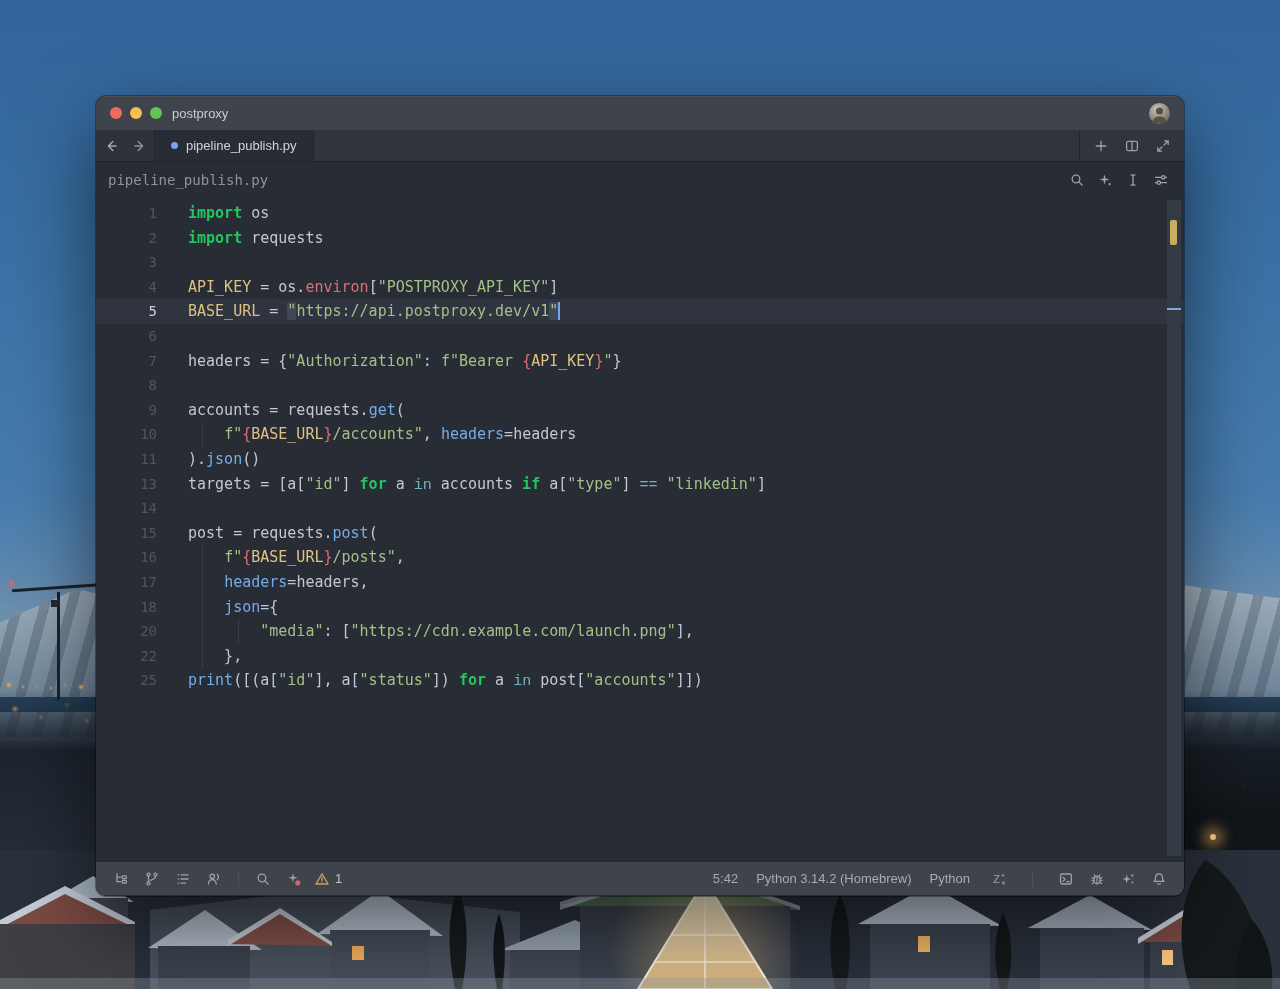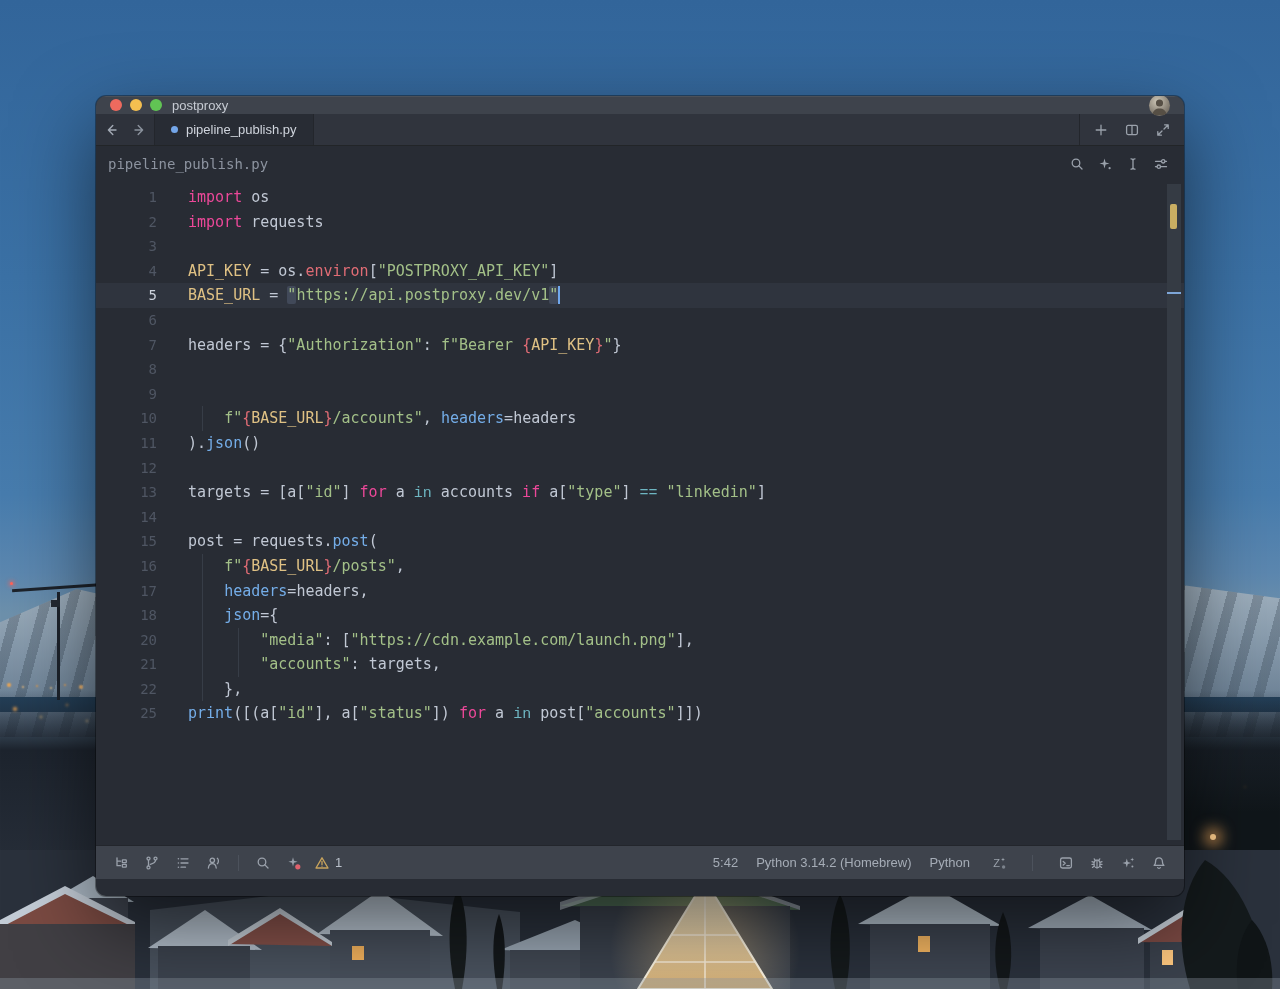--- a/index.html
+++ b/index.html
@@ -33,21 +33,21 @@
   .lamp-glow { position:absolute; left:1210px; top:834px; width:6px; height:6px; border-radius:50%;
     background:#ffcf8d; box-shadow:0 0 14px 6px rgba(255,178,95,.7); }
   .lamp-pole { position:absolute; left:1212px; top:838px; width:2px; height:52px; background:#11151a; }
   .rooftops { position:absolute; left:0; top:850px; width:1280px; height:139px; }
 
   
   .window { position:absolute; left:96px; top:96px; width:1088px; height:800px; border-radius:10px;
     overflow:hidden; background:#282c34; box-shadow:0 30px 80px rgba(0,0,0,.55), 0 0 0 1px rgba(0,0,0,.35);
     font-size:13px; color:#c3c9d2; }
 
-  .titlebar { height:18px; background:#3e434c; display:flex; align-items:center; padding:0 14px;
+  .titlebar { height:34px; background:#3e434c; display:flex; align-items:center; padding:0 14px;
     box-shadow:inset 0 1px 0 rgba(255,255,255,.07); }
   .traffic { display:flex; gap:8px; }
   .tl { width:12px; height:12px; border-radius:50%; display:inline-block; }
   .tl.close { background:#ed6a5e; } .tl.min { background:#f4bf50; } .tl.max { background:#61c454; }
   .win-title { margin-left:10px; color:#c6cbd3; font-size:13px; }
   .avatar { margin-left:auto; width:21px; height:21px; border-radius:50%; overflow:hidden; display:block;
     background:radial-gradient(circle at 40% 30%, #cdc6b6, #7b7469 70%, #4e4a43); }
 
   .tabbar { height:32px; background:#30343d; display:flex; align-items:stretch; border-bottom:1px solid #222528; }
   .nav-box { width:59px; display:flex; align-items:center; justify-content:center; gap:13px;
@@ -66,21 +66,21 @@
   .editor { position:relative; height:664px; overflow:hidden; padding-top:4px; background:#282c34; }
   .crow { display:flex; line-height:24.6px; height:24.6px; }
   .crow.active { background:#2f343e; }
   .lnum { flex:none; width:61px; text-align:right; color:#4f5663;
     font:14px/24.6px "DejaVu Sans Mono", monospace; }
   .crow.active .lnum { color:#ccd2dc; }
   .ctext { margin-left:31px; white-space:pre; position:relative;
     font:15px/24.6px "DejaVu Sans Mono", monospace; color:#c1c8d4; }
   .guide { position:absolute; top:0; bottom:0; width:1px; background:#373d47; }
   .guide.g0 { left:14px; } .guide.g1 { left:50px; }
-  .tok.kw { color:#ec4899; } .tok.fg { color:#c1c8d4; } .tok.const { color:#dfc184; }
+  .tok.kw { color:#22c55e;font-weight:bold; } .tok.fg { color:#c1c8d4; } .tok.const { color:#dfc184; }
   .tok.prop { color:#e06c75; } .tok.str { color:#a3c088; } .tok.fn { color:#74ade8; }
   .tok.kwarg { color:#74ade8; } .tok.cy { color:#6eb6c2;font-family:Liberation Mono, monospace; } .tok.num { color:#c9885a; }
   .tok.red { color:#e06c75; }
   .tok.warn { text-decoration-style:wavy; text-decoration-color:#d2a75f;
     text-decoration-thickness:1px; text-underline-offset:4px; }
   .tok.hl { background:#414959; border-radius:2px; }
   .cursor { display:inline-block; width:2px; height:18px; background:#70a7ec; vertical-align:text-bottom; }
 
   .scrollbar { position:absolute; top:3px; right:3px; width:14px; height:656px; background:#353b44; }
   .sb-marker-warn { position:absolute; top:20px; left:3px; width:7px; height:25px; background:#c9ae62; border-radius:2px; }
@@ -281,34 +281,31 @@
           <div class="crow">
             <div class="lnum">7</div>
             <div class="ctext"><span class="tok fg">headers</span><span class="tok fg"> = {</span><span class="tok str">"Authorization"</span><span class="tok fg">: </span><span class="tok str">f</span><span class="tok str">"Bearer </span><span class="tok red">{</span><span class="tok const">API_KEY</span><span class="tok red">}</span><span class="tok str">"</span><span class="tok fg">}</span></div>
           </div>
           <div class="crow">
             <div class="lnum">8</div>
             <div class="ctext"></div>
           </div>
           <div class="crow">
             <div class="lnum">9</div>
+            <div class="ctext"><span class="tok fg">accounts</span><span class="tok fg"> = requests.</span><span class="tok fn">get</span><span class="tok fg">(</span></div>
           </div>
           <div class="crow">
             <div class="lnum">10</div>
             <div class="ctext"><i class="guide g0"></i><span class="tok fg">    </span><span class="tok str">f</span><span class="tok str">"</span><span class="tok red">{</span><span class="tok const">BASE_URL</span><span class="tok red">}</span><span class="tok str">/accounts</span><span class="tok str">"</span><span class="tok fg">, </span><span class="tok kwarg">headers</span><span class="tok fg">=</span><span class="tok fg">headers</span></div>
           </div>
           <div class="crow">
             <div class="lnum">11</div>
             <div class="ctext"><span class="tok fg">).</span><span class="tok fn">json</span><span class="tok fg">()</span></div>
           </div>
           <div class="crow">
-            <div class="lnum">12</div>
-            <div class="ctext"></div>
-          </div>
-          <div class="crow">
             <div class="lnum">13</div>
             <div class="ctext"><span class="tok fg">targets</span><span class="tok fg"> = [</span><span class="tok fg">a[</span><span class="tok str">"id"</span><span class="tok fg">] </span><span class="tok kw">for</span><span class="tok fg"> a </span><span class="tok cy">in</span><span class="tok fg"> accounts </span><span class="tok kw">if</span><span class="tok fg"> a[</span><span class="tok str">"type"</span><span class="tok fg">] </span><span class="tok cy">==</span><span class="tok fg"> </span><span class="tok str">"linkedin"</span><span class="tok fg">]</span></div>
           </div>
           <div class="crow">
             <div class="lnum">14</div>
             <div class="ctext"></div>
           </div>
           <div class="crow">
             <div class="lnum">15</div>
             <div class="ctext"><span class="tok fg">post</span><span class="tok fg"> = requests.</span><span class="tok fn">post</span><span class="tok fg">(</span></div>
@@ -321,24 +318,20 @@
             <div class="lnum">17</div>
             <div class="ctext"><i class="guide g0"></i><span class="tok fg">    </span><span class="tok kwarg">headers</span><span class="tok fg">=</span><span class="tok fg">headers</span><span class="tok fg">,</span></div>
           </div>
           <div class="crow">
             <div class="lnum">18</div>
             <div class="ctext"><i class="guide g0"></i><span class="tok fg">    </span><span class="tok kwarg">json</span><span class="tok fg">={</span></div>
           </div>
           <div class="crow">
             <div class="lnum">20</div>
             <div class="ctext"><i class="guide g0"></i><i class="guide g1"></i><span class="tok fg">        </span><span class="tok str">"media"</span><span class="tok fg">: [</span><span class="tok str">"https://cdn.example.com/launch.png"</span><span class="tok fg">],</span></div>
-          </div>
-          <div class="crow">
-            <div class="lnum">21</div>
-            <div class="ctext"><i class="guide g0"></i><i class="guide g1"></i><span class="tok fg">        </span><span class="tok str">"accounts"</span><span class="tok fg">: </span><span class="tok fg">targets</span><span class="tok fg">,</span></div>
           </div>
           <div class="crow">
             <div class="lnum">22</div>
             <div class="ctext"><i class="guide g0"></i><span class="tok fg">    },</span></div>
           </div>
           <div class="crow">
             <div class="lnum">25</div>
             <div class="ctext"><span class="tok fn">print</span><span class="tok fg">([(</span><span class="tok fg">a[</span><span class="tok str">"id"</span><span class="tok fg">], </span><span class="tok fg">a[</span><span class="tok str">"status"</span><span class="tok fg">]) </span><span class="tok kw">for</span><span class="tok fg"> a </span><span class="tok cy">in</span><span class="tok fg"> post[</span><span class="tok str">"accounts"</span><span class="tok fg">]])</span></div>
           </div>
         </div>

